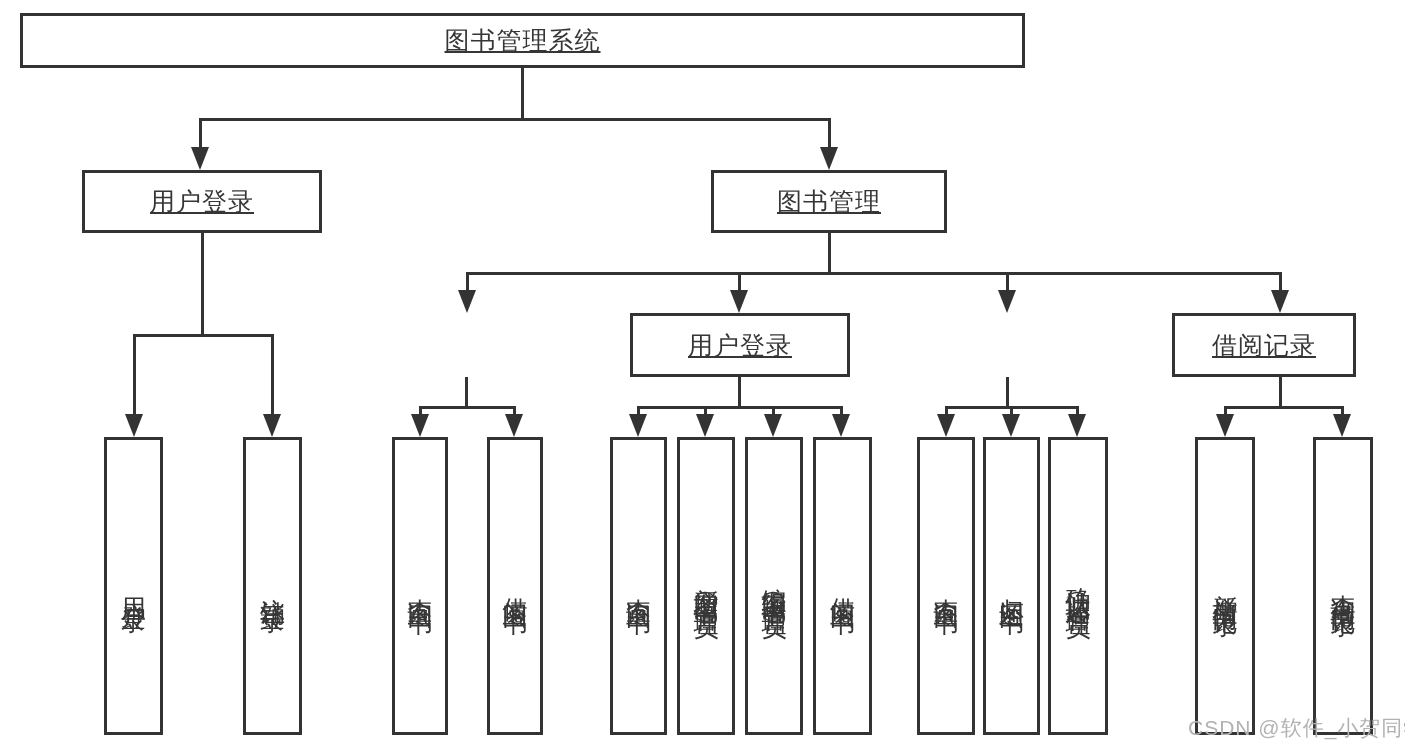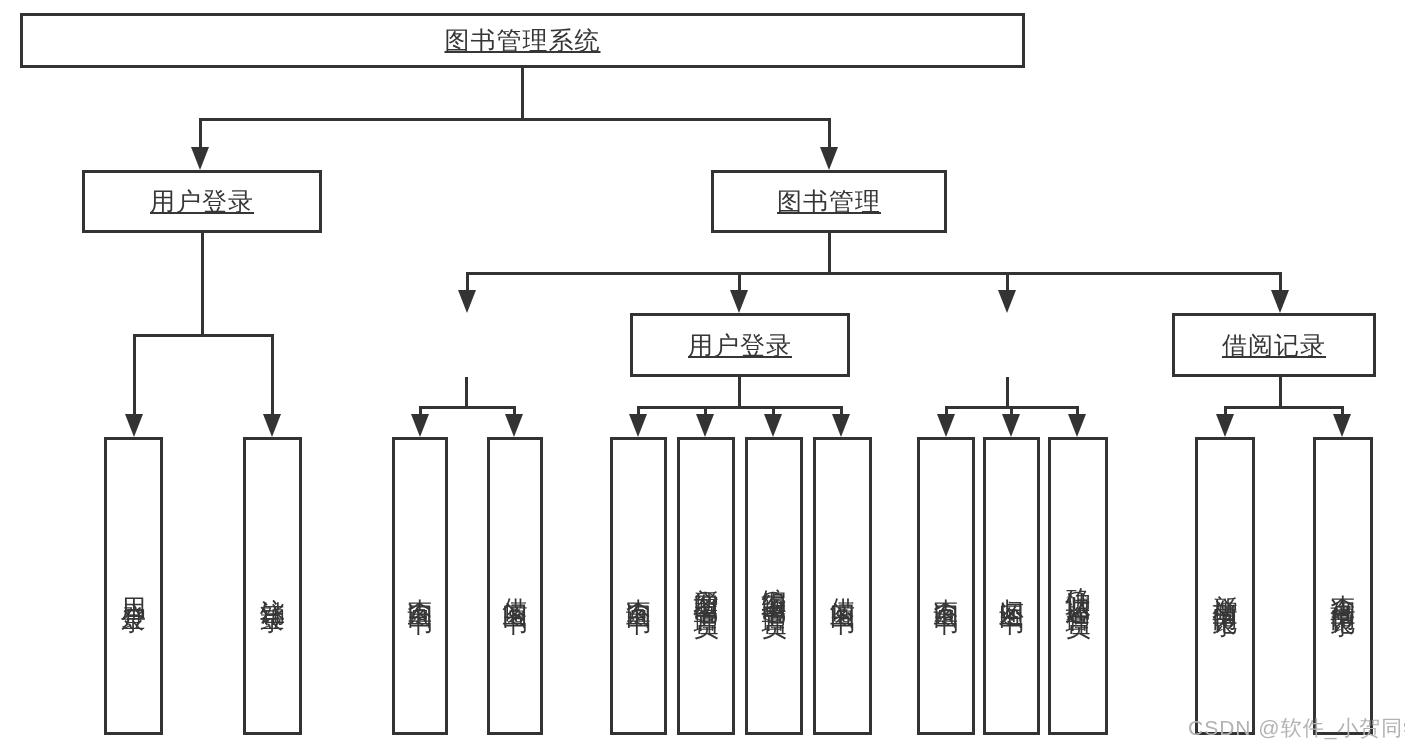--- a/index.html
+++ b/index.html
@@ -66,21 +66,21 @@
   <div class="box h" style="left:711px;top:170px;width:236px;height:63px;">
     <span>图书管理</span>
   </div>
 
 
   <div class="box h" style="left:630px;top:313px;width:220px;height:64px;">
     <span>用户登录</span>
   </div>
 
 
-  <div class="box h" style="left:1172px;top:313px;width:204px;height:64px;">
+  <div class="box h" style="left:1172px;top:313px;width:184px;height:64px;">
     <span>借阅记录</span>
   </div>
 
   <div class="box v" style="left:104px;top:437px;width:59px;height:298px;">
     <span class="vt">用户登录</span>
   </div>
   <div class="box v" style="left:243px;top:437px;width:59px;height:298px;">
     <span class="vt">注销登录</span>
   </div>
 

